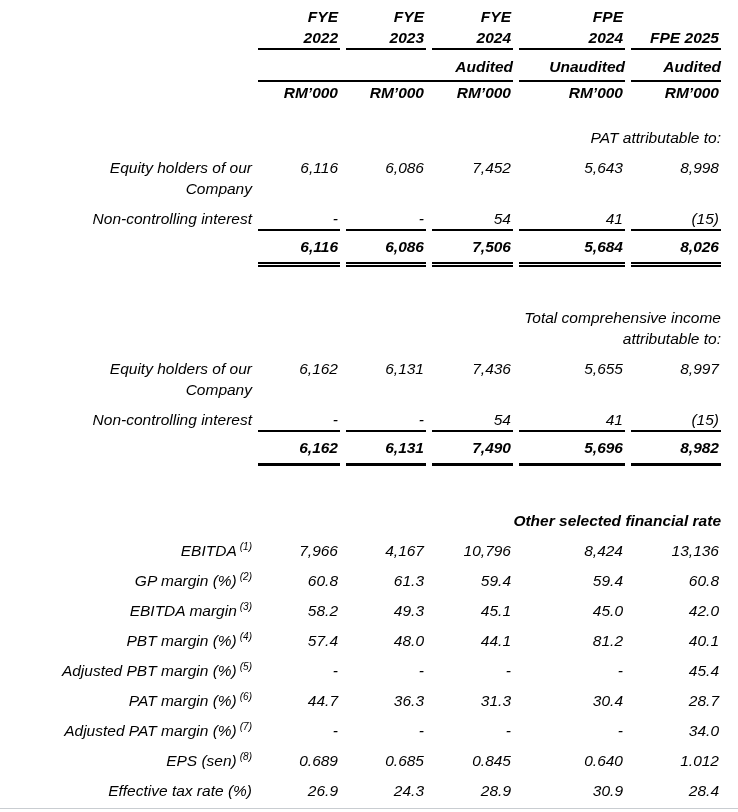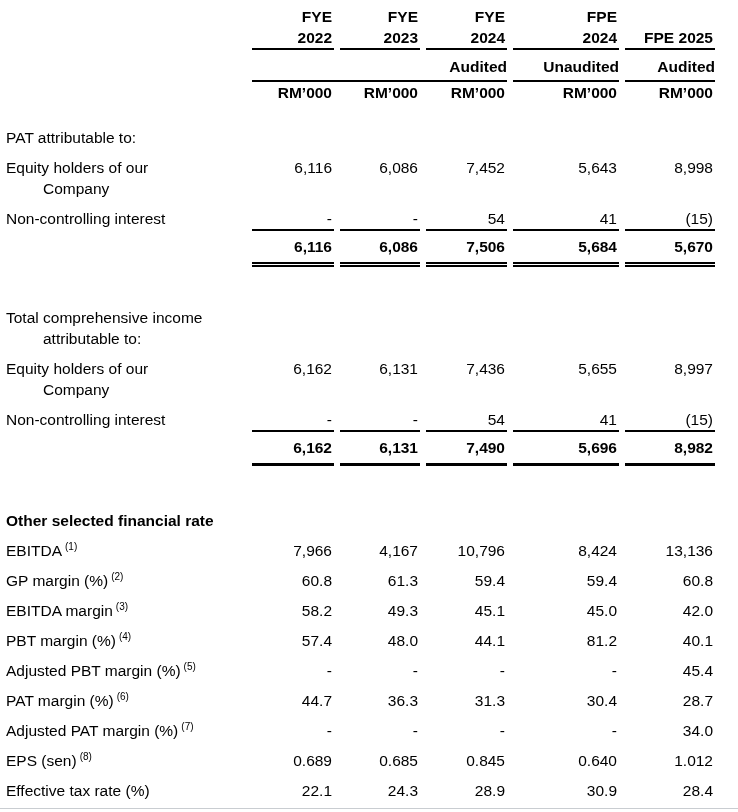--- a/index.html
+++ b/index.html
@@ -1,23 +1,23 @@
 <!DOCTYPE html>
 <html><head>
 <meta charset="utf-8">
 <style>
   html,body{margin:0;padding:0;}
   body{
     width:738px;height:812px;background:#ffffff;color:#000;
     font-family:"Liberation Sans","DejaVu Sans",sans-serif;
     font-size:15.5px;position:relative;overflow:hidden;
   }
-  table{border-collapse:separate;border-spacing:6px 0;table-layout:fixed;margin-left:0;}
+  table{border-collapse:separate;border-spacing:6px 0;table-layout:fixed;margin-left:6px;font-style:italic;}
   td{vertical-align:top;padding:0;}
-  .lbl{text-align:left;white-space:pre-line;padding-left:37px;text-indent:-37px;line-height:21px;}
+  .lbl{text-align:right;white-space:pre-line;padding-left:37px;text-indent:-37px;line-height:21px;}
   .num{text-align:right;line-height:21px;padding-right:2px;}
   .b{font-weight:bold;}
   sup{font-size:10px;line-height:0;margin-left:3px;}
   .yl{display:block;height:21px;line-height:21px;}
   tr.years td.num{border-bottom:2px solid #000;font-weight:bold;padding-top:6px;}
   tr.audit td.c{font-weight:bold;text-align:right;border-bottom:2px solid #000;padding:6px 0 3px 0;line-height:21px;}
   tr.units td.num{font-weight:bold;padding-top:0;padding-bottom:10px;}
   tr.sechead td{padding-top:14px;}
   tr.drow td{padding-top:9px;}
   tr.total td.num{font-weight:bold;border-top:2px solid #000;padding-top:5px;padding-bottom:5px;}
@@ -100,21 +100,21 @@
     <td class="num">54</td>
     <td class="num">41</td>
     <td class="num">(15)</td>
   </tr>
   <tr class="total dbl">
     <td class="lbl"></td>
     <td class="num">6,116</td>
     <td class="num">6,086</td>
     <td class="num">7,506</td>
     <td class="num">5,684</td>
-    <td class="num">5,670</td>
+    <td class="num">8,026</td>
   </tr>
 
   <tr class="sp">
         <td colspan="6"></td>
       </tr>
 
   <tr class="sechead">
     <td class="lbl" colspan="6">Total comprehensive income
 attributable to:</td>
   </tr>
@@ -211,21 +211,21 @@
   <tr class="drow">
     <td class="lbl"><span>EPS (sen)</span><sup>(8)</sup></td>
     <td class="num">0.689</td>
     <td class="num">0.685</td>
     <td class="num">0.845</td>
     <td class="num">0.640</td>
     <td class="num">1.012</td>
   </tr>
   <tr class="drow">
     <td class="lbl"><span>Effective tax rate (%)</span></td>
-    <td class="num">22.1</td>
+    <td class="num">26.9</td>
     <td class="num">24.3</td>
     <td class="num">28.9</td>
     <td class="num">30.9</td>
     <td class="num">28.4</td>
   </tr>
 </tbody>
   </table>
 
 <div class="bottom-rule"></div>
 

